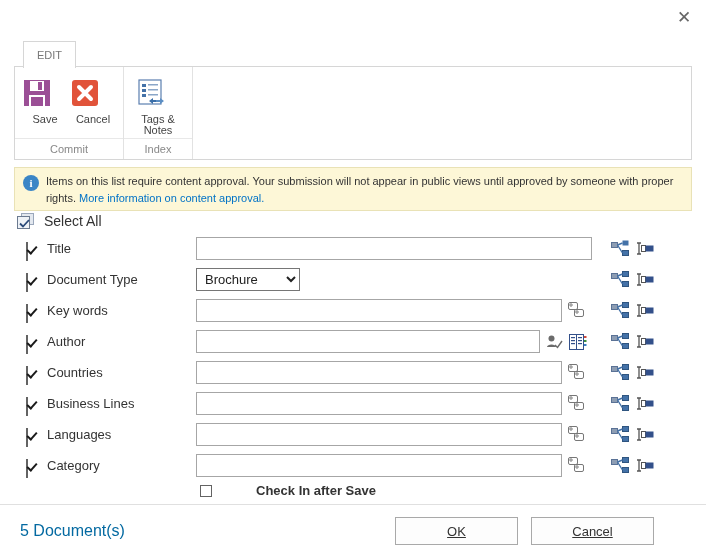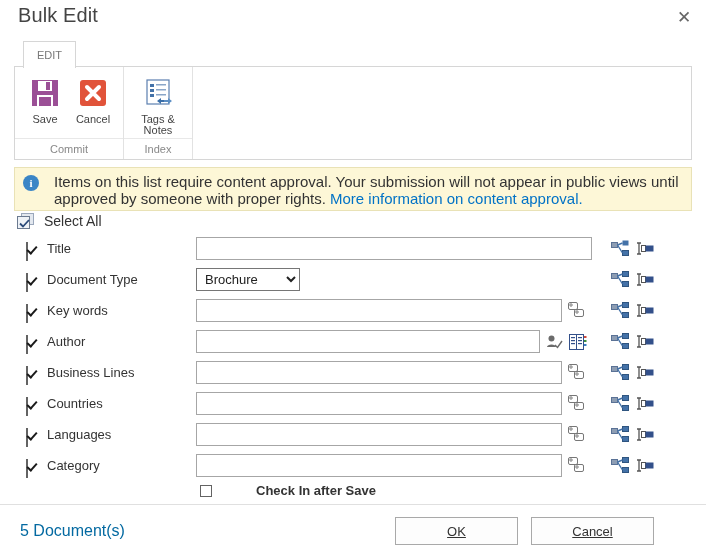--- a/index.html
+++ b/index.html
@@ -43,21 +43,21 @@
   }
   .ribbon-groups { display:flex; height:100%; }
   .rgroup { position:relative; display:flex; flex-direction:column; }
   .rgroup + .rgroup { border-left:1px solid #e2e2e2; }
   .rgroup-items { flex:1; display:flex; align-items:flex-start; padding:8px 2px 0 2px; }
   .rgroup-label {
     height:21px; line-height:21px; text-align:center;
     font-size:11px; color:#888; border-top:1px solid #e8e8e8;
   }
   .rbtn {
-    width:48px; display:flex; flex-direction:column; align-items:center;
+    width:48px; display:flex; flex-direction:column; 
     cursor:pointer; padding-top:2px;
   }
   .rbtn .glyph { width:32px; height:32px; display:block; }
   .rbtn .cap {
     margin-top:5px; font-size:11px; color:#444; text-align:center;
     line-height:11px;
   }
   .rgroup.commit .rgroup-items { padding-left:6px; padding-right:6px; }
   .rgroup.index  .rgroup-items { padding-left:10px; padding-right:10px; }
   .rgroup.filler { flex:1; }
@@ -70,21 +70,21 @@
     display:flex; align-items:flex-start; padding:5px 8px 0 8px;
   }
   .info-icon {
     width:16px; height:16px; border-radius:50%;
     background:#3a85c6; color:#fff; font-size:11px; font-weight:bold;
     font-family:"Liberation Serif", serif;
     display:flex; align-items:center; justify-content:center;
     flex:0 0 16px; margin-top:2px;
   }
   .notice-text {
-    margin-left:15px; font-size:15px; line-height:17px; color:#333;
+    margin-left:7px; font-size:11px; line-height:17px; color:#333;
   }
   .notice-link { color:#0072c6; text-decoration:none; cursor:pointer; }
 
   
   .select-all-row {
     position:absolute; left:17px; top:213px;
     display:flex; align-items:center;
   }
   .stack-cb { position:relative; width:18px; height:16px; }
   .stack-cb .back {
@@ -161,21 +161,20 @@
   }
   .fbtn.ok { right:188px; }
   .fbtn.cancel { right:52px; }
 </style>
 </head>
 <body>
 
 <div id="root">
 
   <div class="titlebar">
-    <div class="dlg-title">Bulk Edit</div>
     <button class="close-btn">✕</button>
   </div>
 
   <div class="ribbon">
     <div class="tabstrip">
       <div class="tab">EDIT</div>
     </div>
     <div class="ribbon-body">
       <div class="ribbon-groups">
 
@@ -390,21 +389,21 @@
             <path d="M3 3 L3 14 M1 3 L5 3 M1 14 L5 14" stroke="#555" stroke-width="1.3" fill="none"></path>
             <rect x="5.5" y="5.5" width="4" height="6" fill="#fff" stroke="#555"></rect>
             <rect x="9.5" y="5.5" width="8" height="6" fill="#33508a"></rect>
           </svg>
         </span>
       </span>
     </div>
 
     <div class="frow">
       <span class="cb-wrap"><span class="cbox checked"></span></span>
-      <span class="flabel">Business Lines</span>
+      <span class="flabel">Countries</span>
       <span class="ctl">
         <input class="txtbox" type="text" style="width: 366px;" value="">
       </span>
       <span class="picker-icon" style="left:568px;">
         <svg width="17" height="17" viewBox="0 0 17 17">
           <rect x="0.5" y="0.5" width="9" height="7" rx="1.5" fill="#fff" stroke="#777"></rect>
           <circle cx="3" cy="3" r="1.2" fill="none" stroke="#777"></circle>
           <rect x="6.5" y="7.5" width="9" height="7" rx="1.5" fill="#fff" stroke="#777"></rect>
           <circle cx="9" cy="10" r="1.2" fill="none" stroke="#777"></circle>
         </svg>
@@ -423,21 +422,21 @@
             <path d="M3 3 L3 14 M1 3 L5 3 M1 14 L5 14" stroke="#555" stroke-width="1.3" fill="none"></path>
             <rect x="5.5" y="5.5" width="4" height="6" fill="#fff" stroke="#555"></rect>
             <rect x="9.5" y="5.5" width="8" height="6" fill="#33508a"></rect>
           </svg>
         </span>
       </span>
     </div>
 
     <div class="frow">
       <span class="cb-wrap"><span class="cbox checked"></span></span>
-      <span class="flabel">Countries</span>
+      <span class="flabel">Business Lines</span>
       <span class="ctl">
         <input class="txtbox" type="text" style="width: 366px;" value="">
       </span>
       <span class="picker-icon" style="left:568px;">
         <svg width="17" height="17" viewBox="0 0 17 17">
           <rect x="0.5" y="0.5" width="9" height="7" rx="1.5" fill="#fff" stroke="#777"></rect>
           <circle cx="3" cy="3" r="1.2" fill="none" stroke="#777"></circle>
           <rect x="6.5" y="7.5" width="9" height="7" rx="1.5" fill="#fff" stroke="#777"></rect>
           <circle cx="9" cy="10" r="1.2" fill="none" stroke="#777"></circle>
         </svg>

